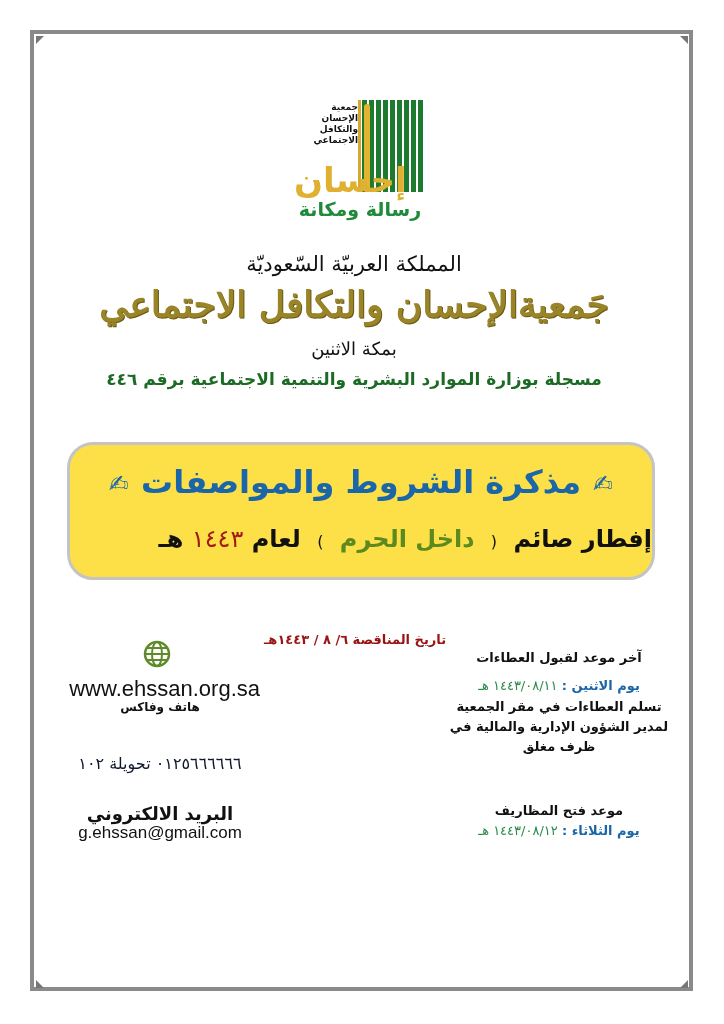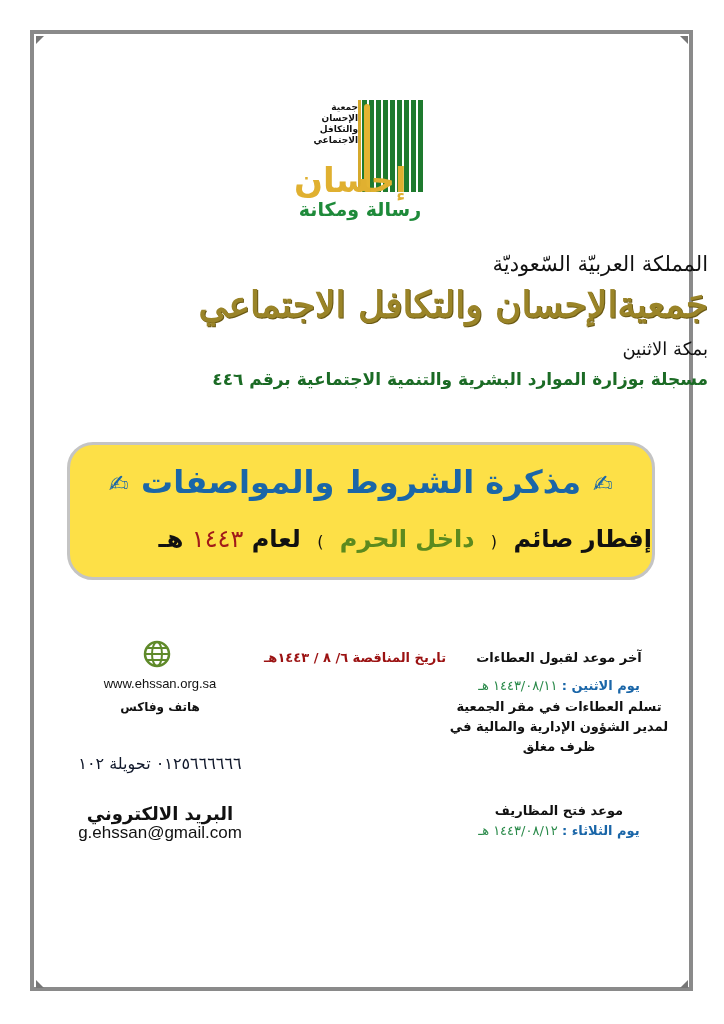--- a/index.html
+++ b/index.html
@@ -19,55 +19,55 @@
                 background:repeating-linear-gradient(90deg,#1e7a2e 0 5px,#ffffff 5px 7px); }
   .logo .stalk { position:absolute; left:74px; top:4px; width:6px; height:88px; background:#e3b432; border-radius:3px; }
   .logo .vline { position:absolute; left:68px; top:0; width:3px; height:92px; background:#d6a92c; }
   .logo .logo-small { position:absolute; right:72px; top:2px; width:60px; font-size:9px; line-height:11px;
                       font-weight:bold; color:#111; text-align:right; direction:rtl; }
   .logo .logo-big { position:absolute; left:4px; top:60px; font-size:34px; color:#e0b030; font-weight:bold;
                     direction:rtl; letter-spacing:-1px; }
   .logo .logo-slogan { position:absolute; left:0; top:98px; width:140px; text-align:center; color:#1e8a3a;
                        font-size:19px; font-weight:bold; direction:rtl; }
 
-  .center-text { position:absolute; left:0; width:708px; direction:rtl; }
+  .center-text { position:absolute; left:0; width:708px; text-align:center; direction:rtl; }
   .kingdom { top:252px; font-family:"DejaVu Serif", serif; font-size:21px; color:#111; }
   .assoc { top:283px; font-family:"DejaVu Serif", serif; font-size:36px; color:#9a8428; font-weight:bold;
            text-shadow:1px 1px 0 #6b5a14; }
   .city { top:338px; font-family:"DejaVu Serif", serif; font-size:18px; color:#111; }
   .reg { top:369px; font-size:17px; color:#1b6b25; font-weight:bold; }
 
   .title-box { position:absolute; left:67px; top:442px; width:588px; height:138px;
                background:#fde047; border:3px solid #c4c4c4; border-radius:26px; box-sizing:border-box; }
   .title-line { position:absolute; left:0; width:100%; top:18px; text-align:center; direction:rtl;
                 font-size:32px; font-weight:bold; color:#1a66a8; }
   .title-line .hand { font-size:24px; color:#1a66a8; margin:0 12px; vertical-align:middle; }
   .sub-line { position:absolute; left:0; width:100%; top:80px; text-align:right; direction:rtl;
               font-size:24px; font-weight:bold; color:#111; }
   .sub-line .green { color:#5c8a1e; }
   .sub-line .year { color:#a11a1a; font-weight:normal; }
   .sub-line .paren { font-weight:normal; font-size:16px; margin:0 8px; }
 
-  .tender-date { position:absolute; left:240px; top:650px; width:230px; text-align:center; direction:rtl;
+  .tender-date { position:absolute; left:240px; top:632px; width:230px; text-align:center; direction:rtl;
                  color:#9b1212; font-weight:bold; font-size:13px; }
 
   .right-col { position:absolute; right:45px; width:240px; text-align:center; direction:rtl; font-size:13px; color:#111; }
   .rc1 { top:650px; font-weight:bold; }
   .rc2 { top:678px; }
   .rc2 .day { color:#1a66a8; font-weight:bold; }
   .rc2 .date { color:#2a8a4a; }
   .rc3 { top:697px; line-height:20px; font-weight:bold; }
   .rc4 { top:803px; font-weight:bold; }
   .rc5 { top:823px; }
   .rc5 .day { color:#1a66a8; font-weight:bold; }
   .rc5 .date { color:#2a8a4a; }
 
   .left-col { position:absolute; left:60px; width:200px; text-align:center; }
   .globe { position:absolute; left:143px; top:640px; width:28px; height:28px; }
-  .website { top:676px; font-family:"Liberation Sans", sans-serif; font-size:13px; color:#111; }
+  .website { top:676px; font-family:"Liberation Sans", sans-serif; font-size:22px; color:#111;text-align:right; }
   .phone-label { top:700px; font-size:12px; font-weight:bold; direction:rtl; color:#111; }
   .phone { top:726px; font-size:16px; direction:rtl; color:#0f172a;margin-top:28px; }
   .email-label { top:803px; font-size:18px; font-weight:bold; direction:rtl; color:#111; }
   .email { top:823px; font-family:"Liberation Sans", sans-serif; font-size:17px; color:#111; }
 </style>
 </head>
 <body>
 
 <div class="page-frame"></div>
 <div class="corner tl"></div>

